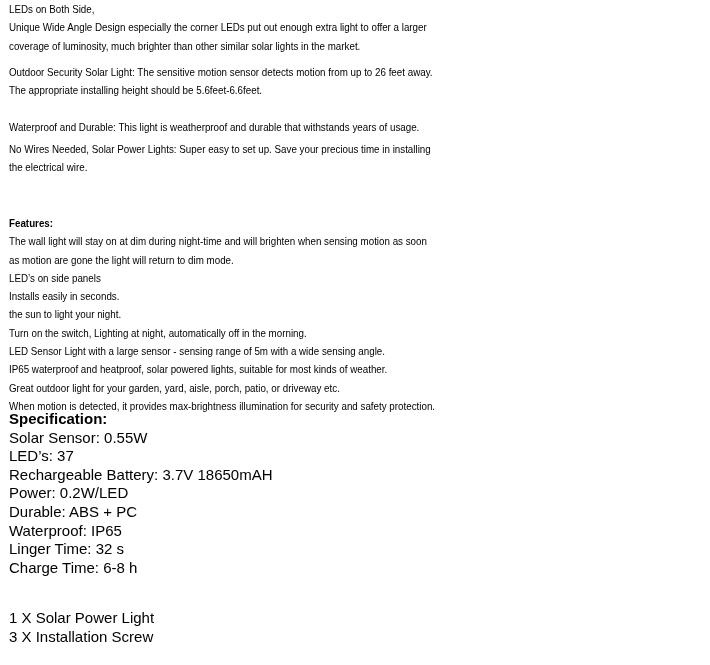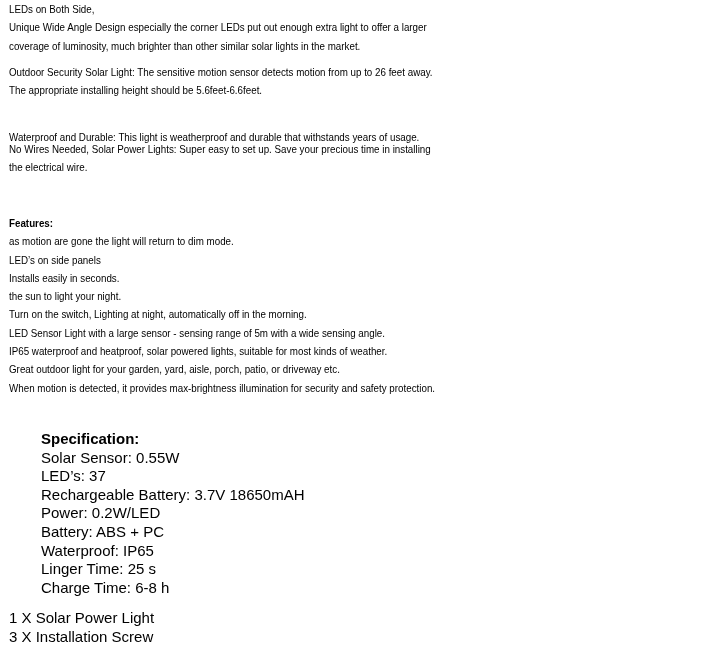--- a/index.html
+++ b/index.html
@@ -32,51 +32,52 @@
     <span class="line"><span class="cond">LEDs on Both Side,</span></span>
     <span class="line"><span class="cond">Unique Wide Angle Design especially the corner LEDs put out enough extra light to offer a larger</span></span>
     <span class="line"><span class="cond">coverage of luminosity, much brighter than other similar solar lights in the market.</span></span>
   </div>
 
   <div class="block narrow" style="top:63px;">
     <span class="line"><span class="cond">Outdoor Security Solar Light: The sensitive motion sensor detects motion from up to 26 feet away.</span></span>
     <span class="line"><span class="cond">The appropriate installing height should be 5.6feet-6.6feet.</span></span>
   </div>
 
-  <div class="block narrow" style="top:128px;">
+  <div class="block narrow" style="top:118px;">
     <span class="line"><span class="cond">Waterproof and Durable: This light is weatherproof and durable that withstands years of usage.</span></span>
   </div>
 
   <div class="block narrow" style="top:140px;">
     <span class="line"><span class="cond">No Wires Needed, Solar Power Lights: Super easy to set up. Save your precious time in installing</span></span>
     <span class="line"><span class="cond">the electrical wire.</span></span>
   </div>
 
   <div class="block narrow" style="top:214px;">
     <span class="line bold"><span class="cond">Features:</span></span>
+    <span class="line"><span class="cond">The wall light will stay on at dim during night-time and will brighten when sensing motion as soon</span></span>
     <span class="line"><span class="cond">as motion are gone the light will return to dim mode.</span></span>
     <span class="line"><span class="cond">LED’s on side panels</span></span>
     <span class="line"><span class="cond">Installs easily in seconds.</span></span>
     <span class="line"><span class="cond">the sun to light your night.</span></span>
     <span class="line"><span class="cond">Turn on the switch, Lighting at night, automatically off in the morning.</span></span>
     <span class="line"><span class="cond">LED Sensor Light with a large sensor - sensing range of 5m with a wide sensing angle.</span></span>
     <span class="line"><span class="cond">IP65 waterproof and heatproof, solar powered lights, suitable for most kinds of weather.</span></span>
     <span class="line"><span class="cond">Great outdoor light for your garden, yard, aisle, porch, patio, or driveway etc.</span></span>
     <span class="line"><span class="cond">When motion is detected, it provides max-brightness illumination for security and safety protection.</span></span>
   </div>
 
-  <div class="block wide" style="top:430px;margin-left:32px;">
+  <div class="block wide" style="top:410px;">
     <span class="line bold">Specification:</span>
     <span class="line">Solar Sensor: 0.55W</span>
     <span class="line">LED’s: 37</span>
     <span class="line">Rechargeable Battery: 3.7V 18650mAH</span>
     <span class="line">Power: 0.2W/LED</span>
-    <span class="line">Battery: ABS + PC</span>
+    <span class="line">Durable: ABS + PC</span>
     <span class="line">Waterproof: IP65</span>
-    <span class="line">Linger Time: 25 s</span>
+    <span class="line">Linger Time: 32 s</span>
     <span class="line">Charge Time: 6-8 h</span>
   </div>
 
   <div class="block wide" style="top:609px;">
     <span class="line">1 X Solar Power Light</span>
     <span class="line">3 X Installation Screw</span>
   </div>
 
 </div>
 

